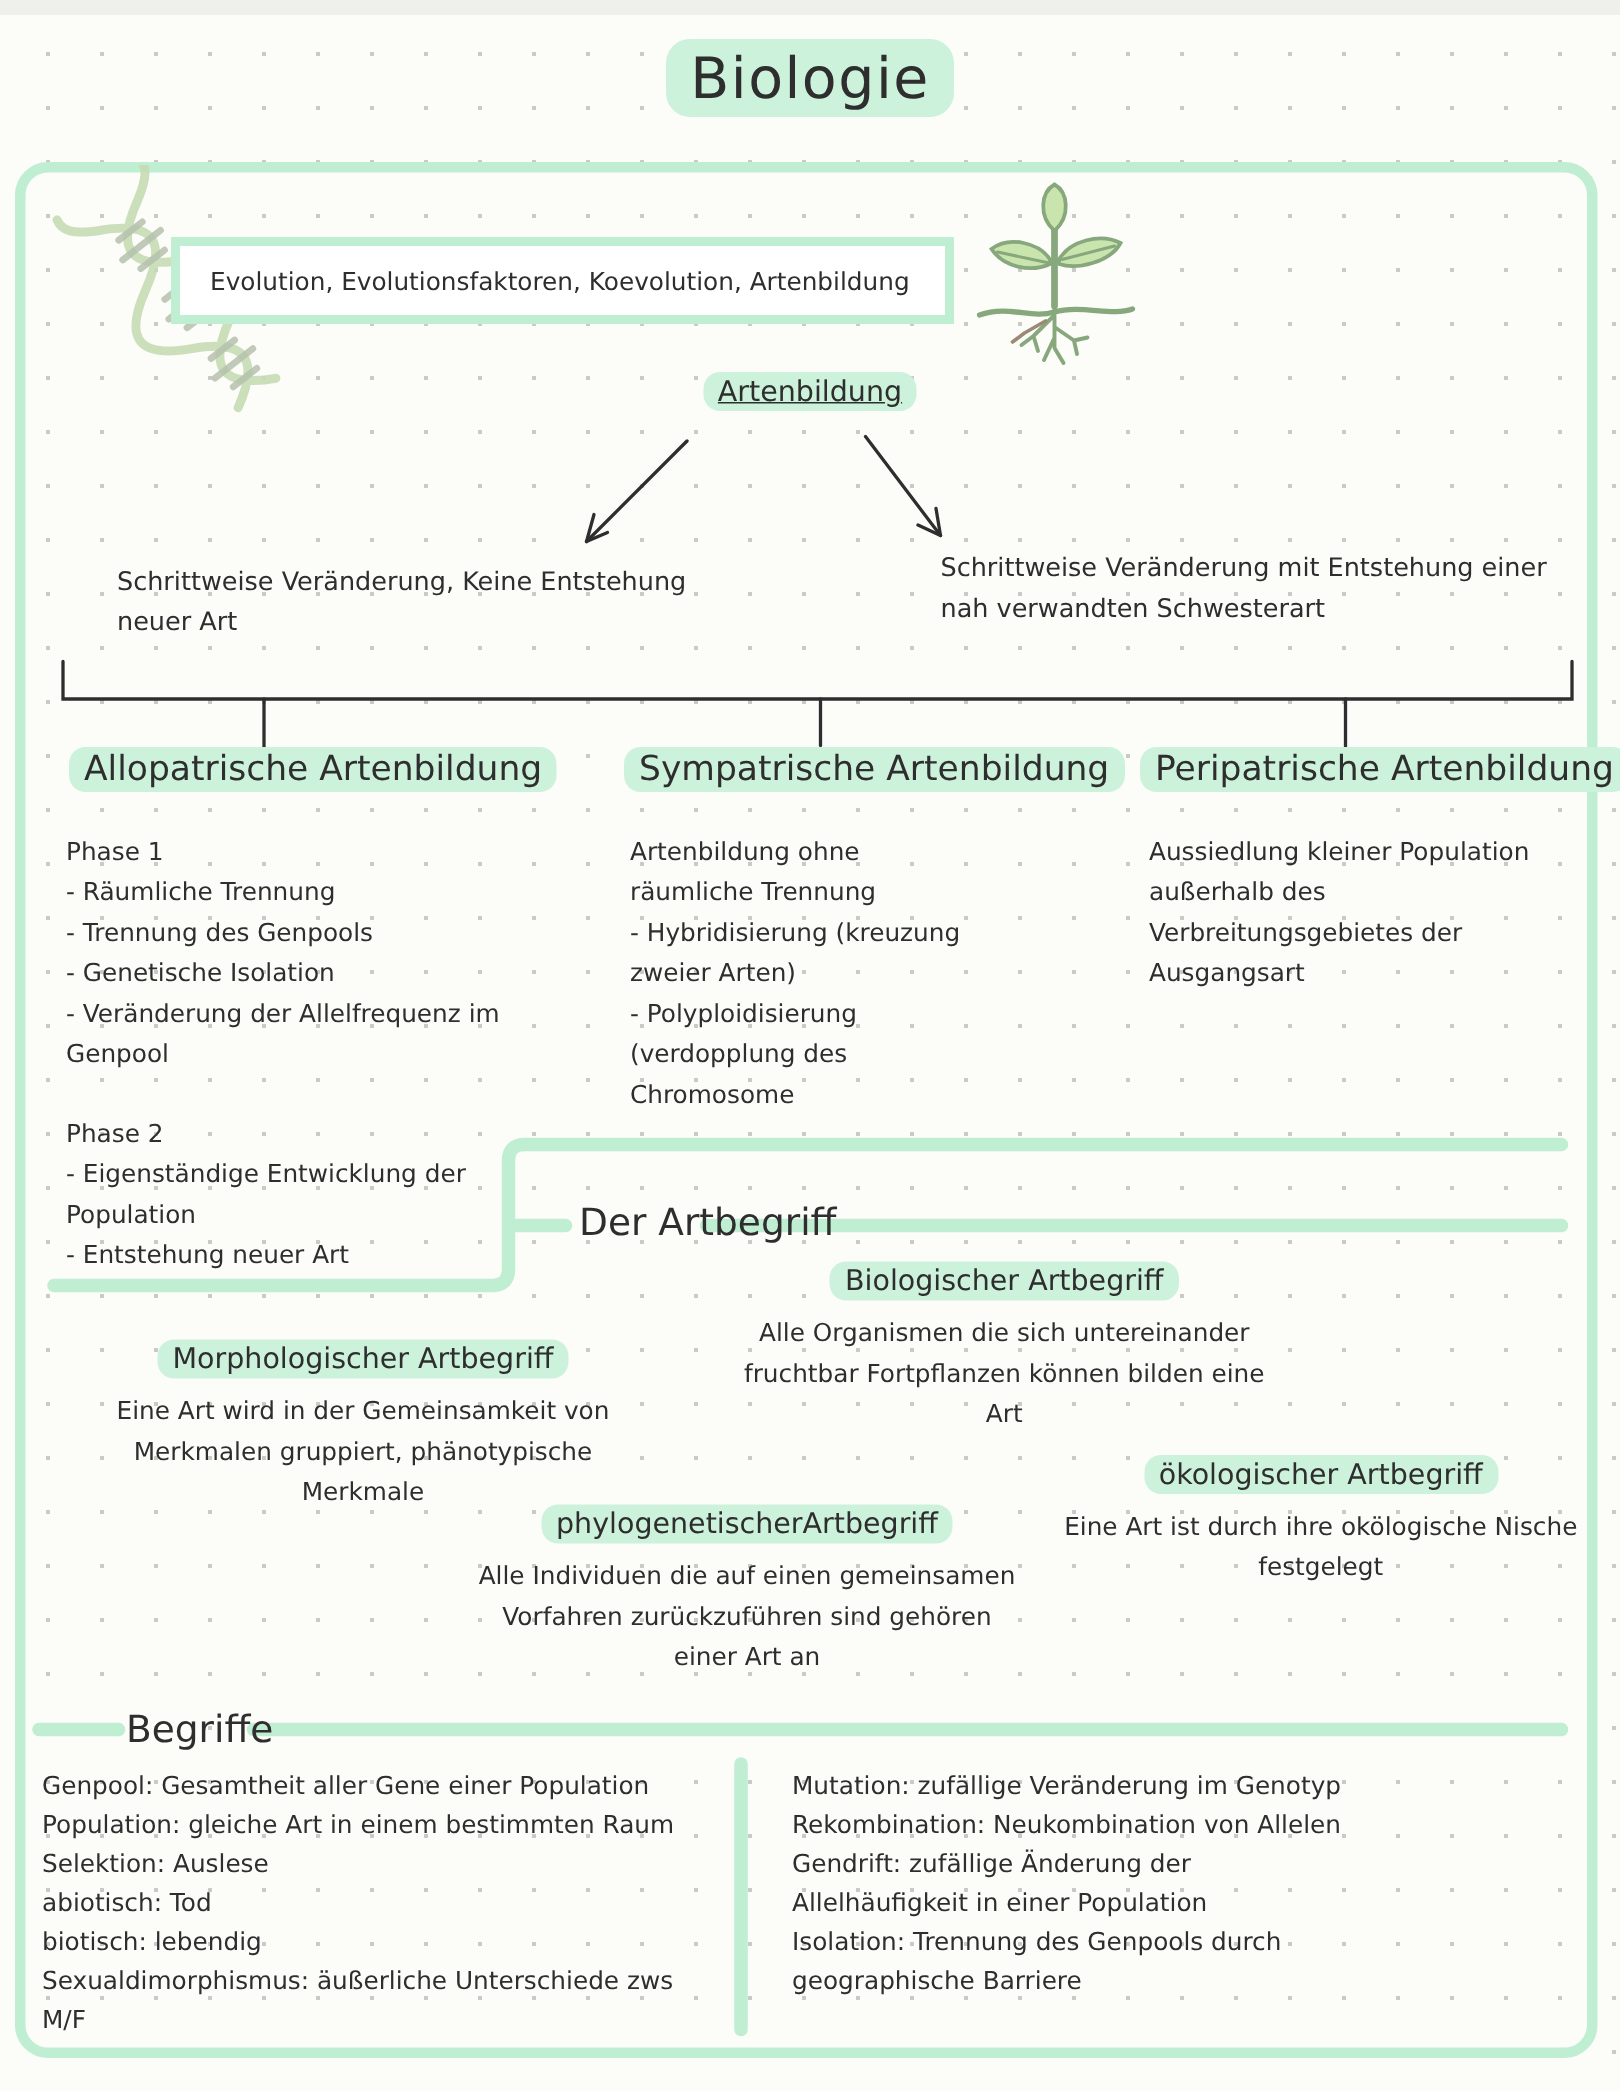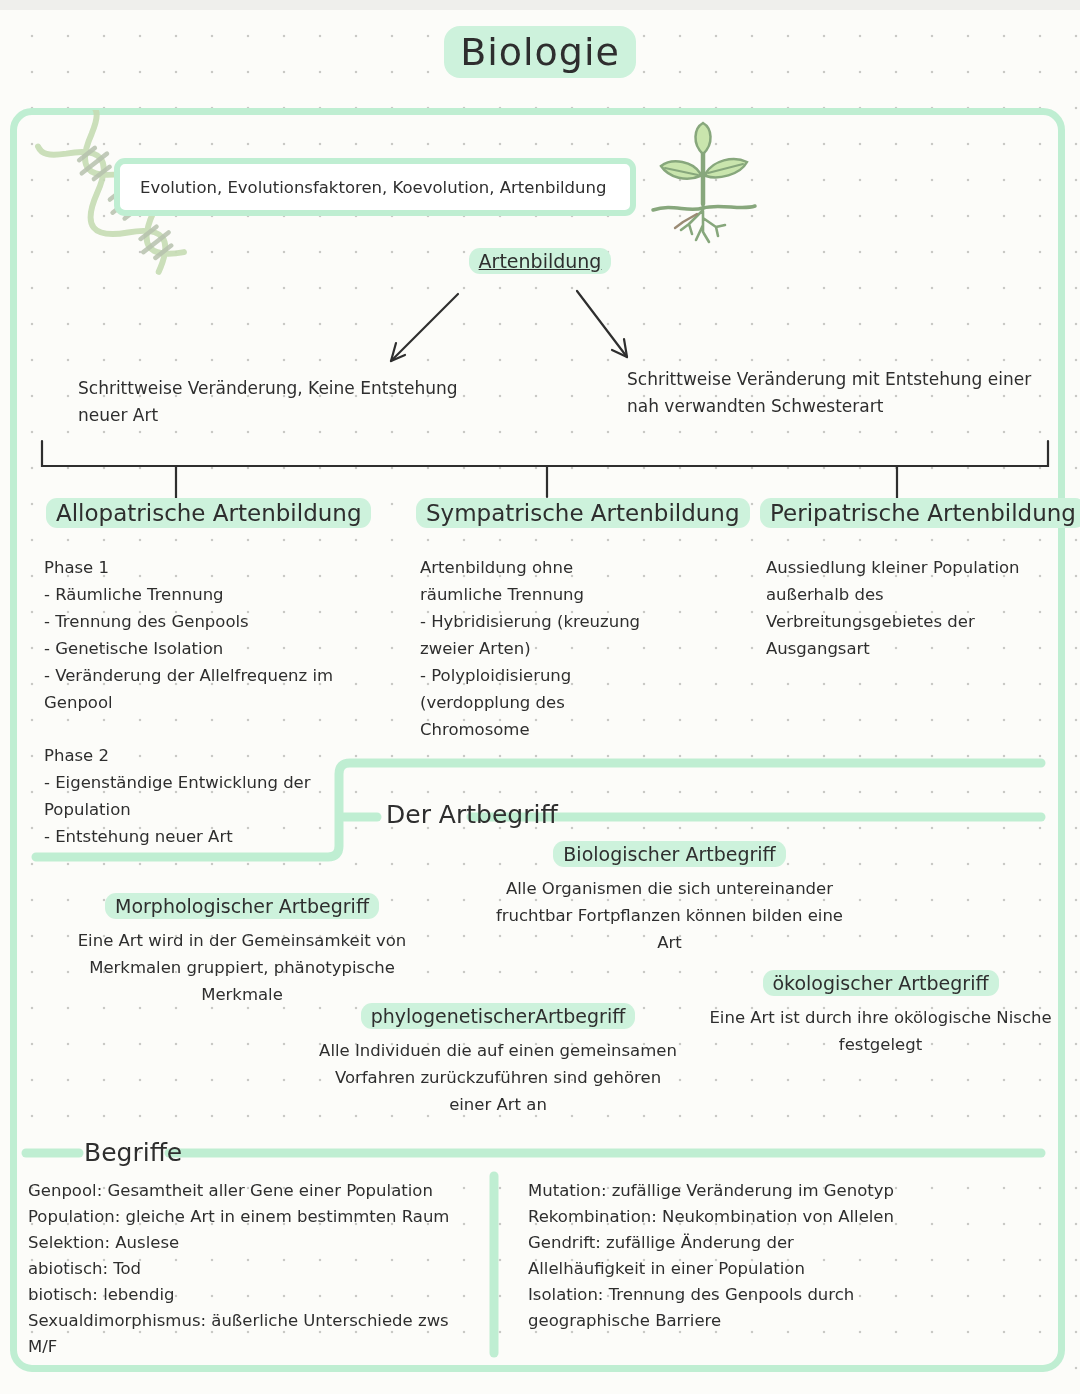--- a/index.html
+++ b/index.html
@@ -21,21 +21,21 @@
   .abs{position:absolute;}
   .hl{background:var(--hl);border-radius:11px;padding:2px 10px;box-decoration-break:clone;}
   .title-row{left:0;top:20px;width:1080px;text-align:center;}
   .title-row .hl{font-size:38px;letter-spacing:1px;padding:4px 16px;border-radius:16px;}
   .frame{
     left:10px;top:98px;width:1055px;height:1264px;box-sizing:border-box;
     border:7px solid var(--mint);border-radius:22px;
   }
   .topic-box{
     left:114px;top:148px;width:522px;height:58px;box-sizing:border-box;
-    border:6px solid var(--mint);background:#ffffff;border-radius:11px;
+    border:6px solid var(--mint);background:#ffffff;border-radius:0;
     display:flex;align-items:center;padding-left:20px;font-size:16.5px;
   }
   .node-root{left:455px;top:240px;width:170px;text-align:center;text-decoration:underline;}
   .node-root .hl{font-size:19px;}
   .txt{font-size:17px;line-height:27px;white-space:pre-line;}
   .txt-s{font-size:16.5px;line-height:27px;white-space:pre-line;}
   .branch-left{left:78px;top:365px;}
   .branch-right{left:627px;top:356px;}
   .col-head{font-size:23px;white-space:nowrap;}
   .col-head-1{left:46px;top:490px;}

